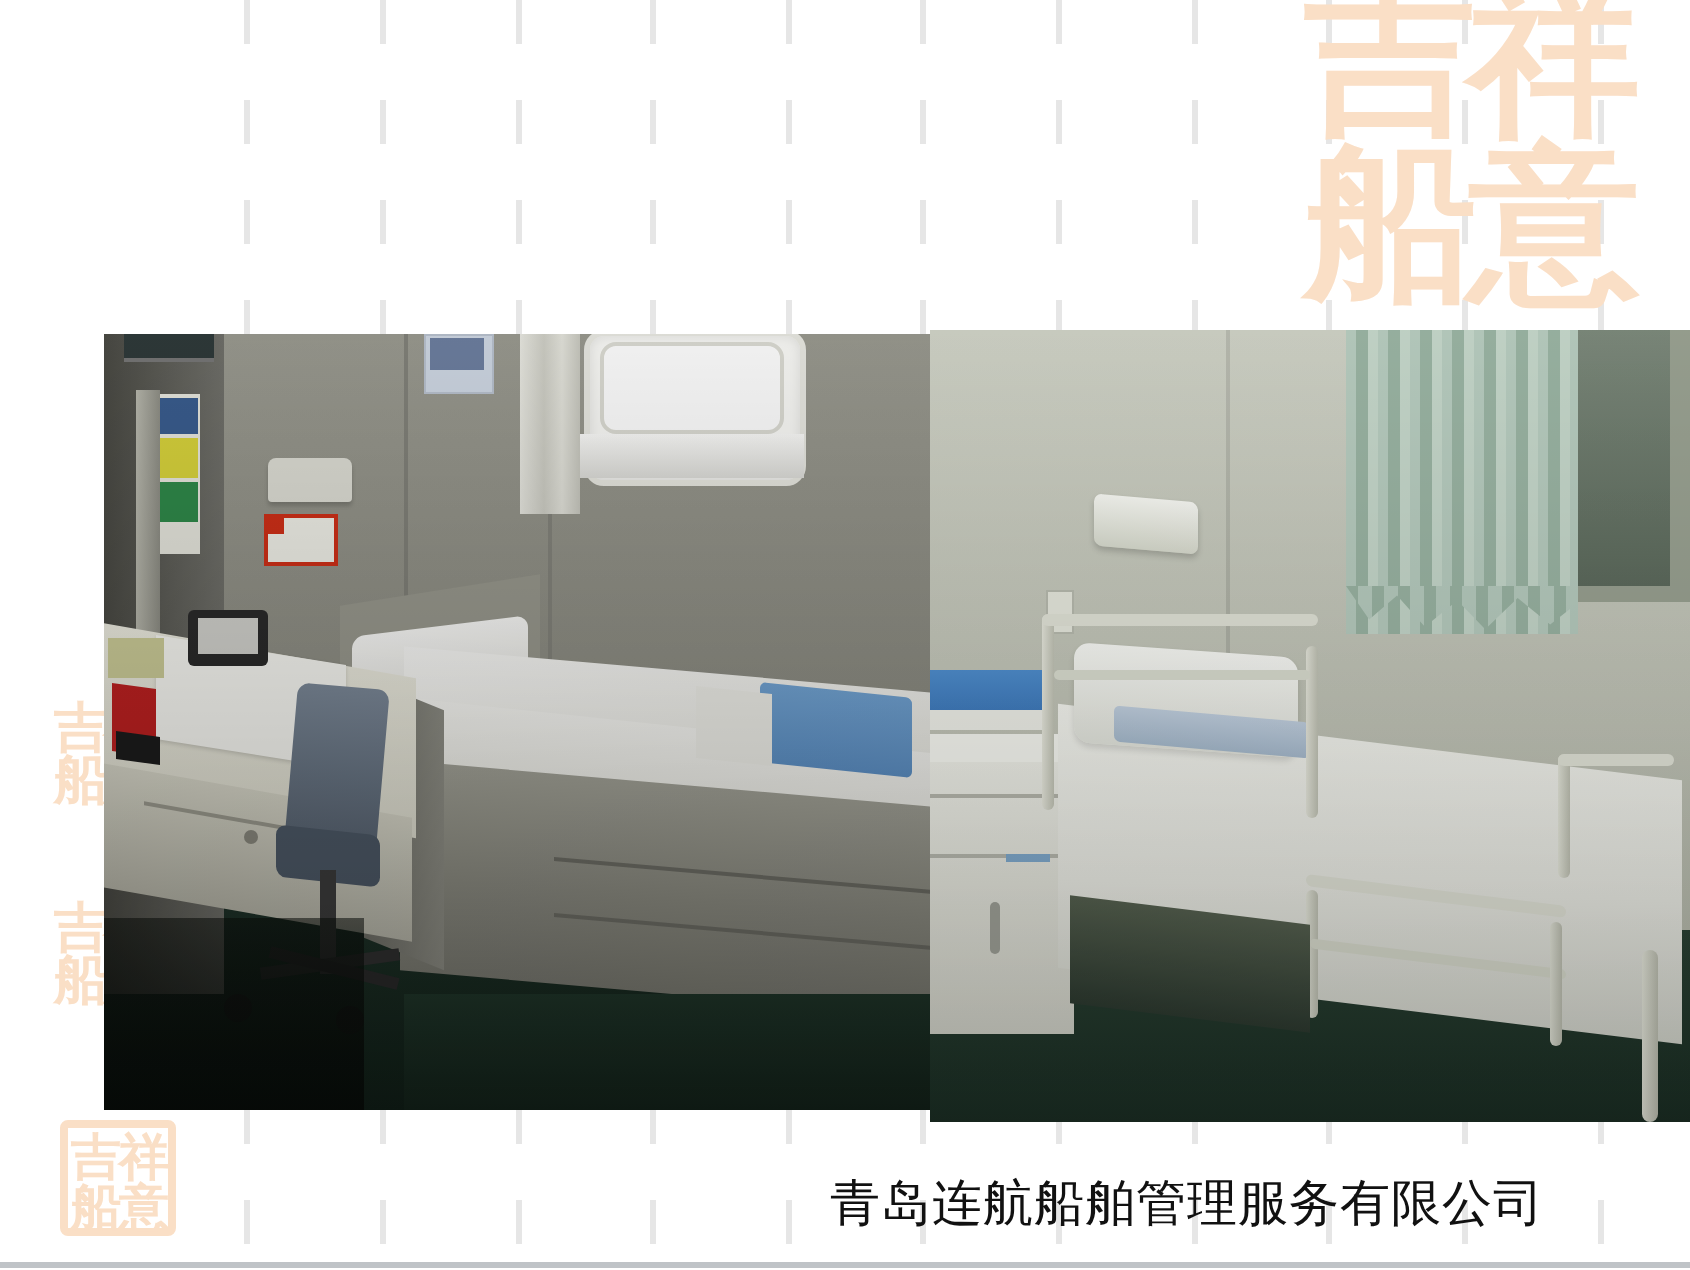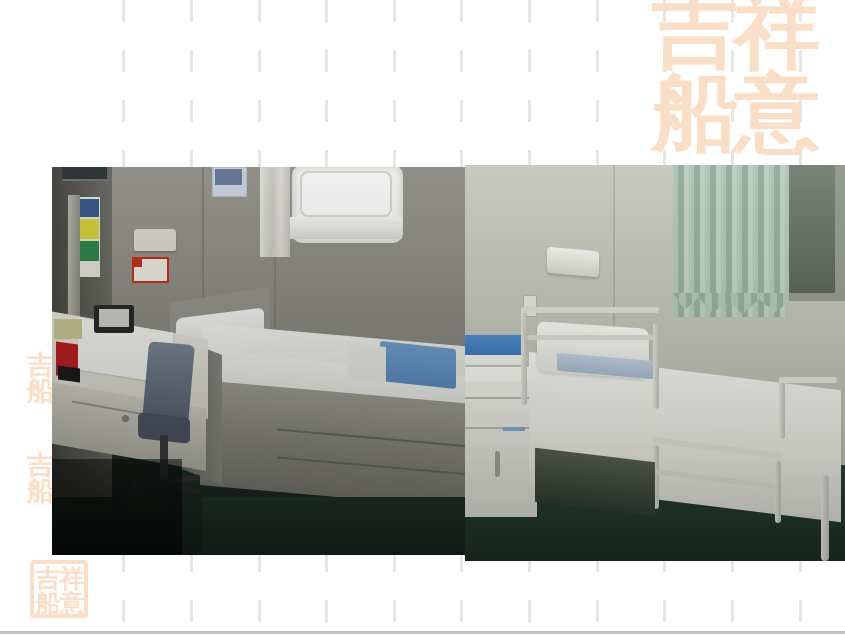--- a/index.html
+++ b/index.html
@@ -315,16 +315,17 @@
       <div class="ph-el" style="left:314px;top:212px;width:6px;height:62px;background:linear-gradient(90deg,#e7e9dd,#c0c2b4);border-radius:3px;"></div>
       <div class="ph-el" style="left:314px;top:212px;width:58px;height:6px;background:#e5e7db;border-radius:4px;"></div>
       <div class="ph-el" style="left:356px;top:310px;width:8px;height:86px;background:linear-gradient(90deg,#e6e8dc,#bec0b2);border-radius:4px;"></div>
 
       <div class="ph-el" style="left:70px;top:290px;width:120px;height:54px;background:linear-gradient(180deg,#55604f,#2d3a30);transform:skewY(7deg);"></div>
 
       <div class="ph-el" style="left:0;top:0;width:100%;height:100%;background:linear-gradient(180deg,rgba(0,0,0,.04),rgba(0,0,0,.20));"></div>
     </div>
   </div>
 
+  <div id="company">青岛连航船舶管理服务有限公司</div>
 
   <div id="bottom-rule"></div>
 
 </div>
 
 </body></html>

